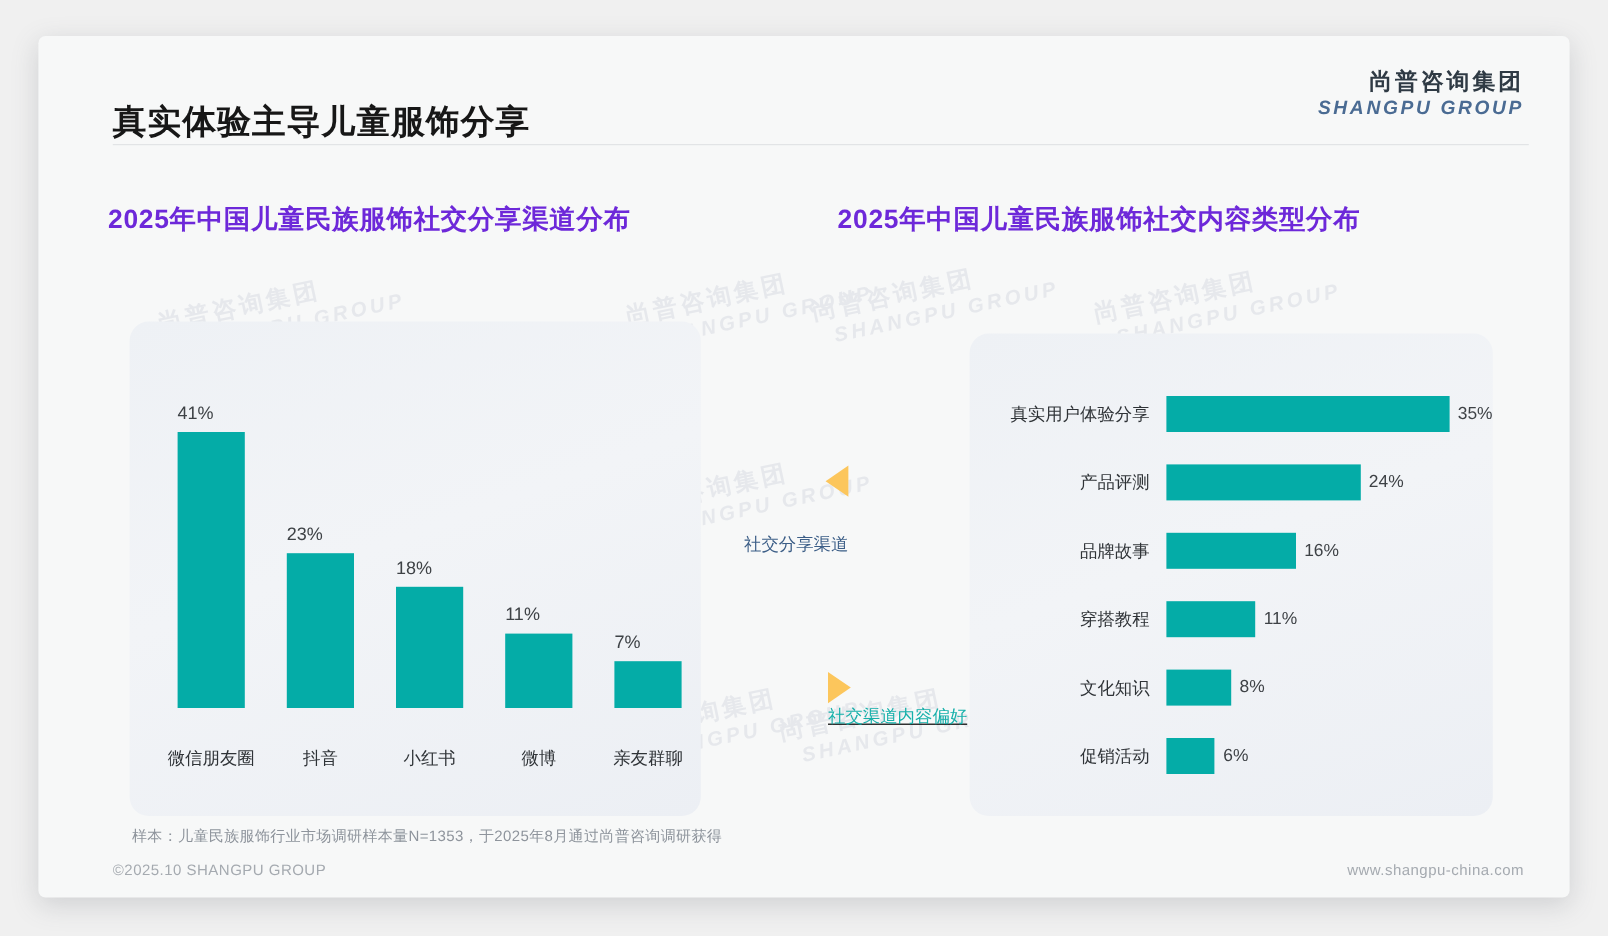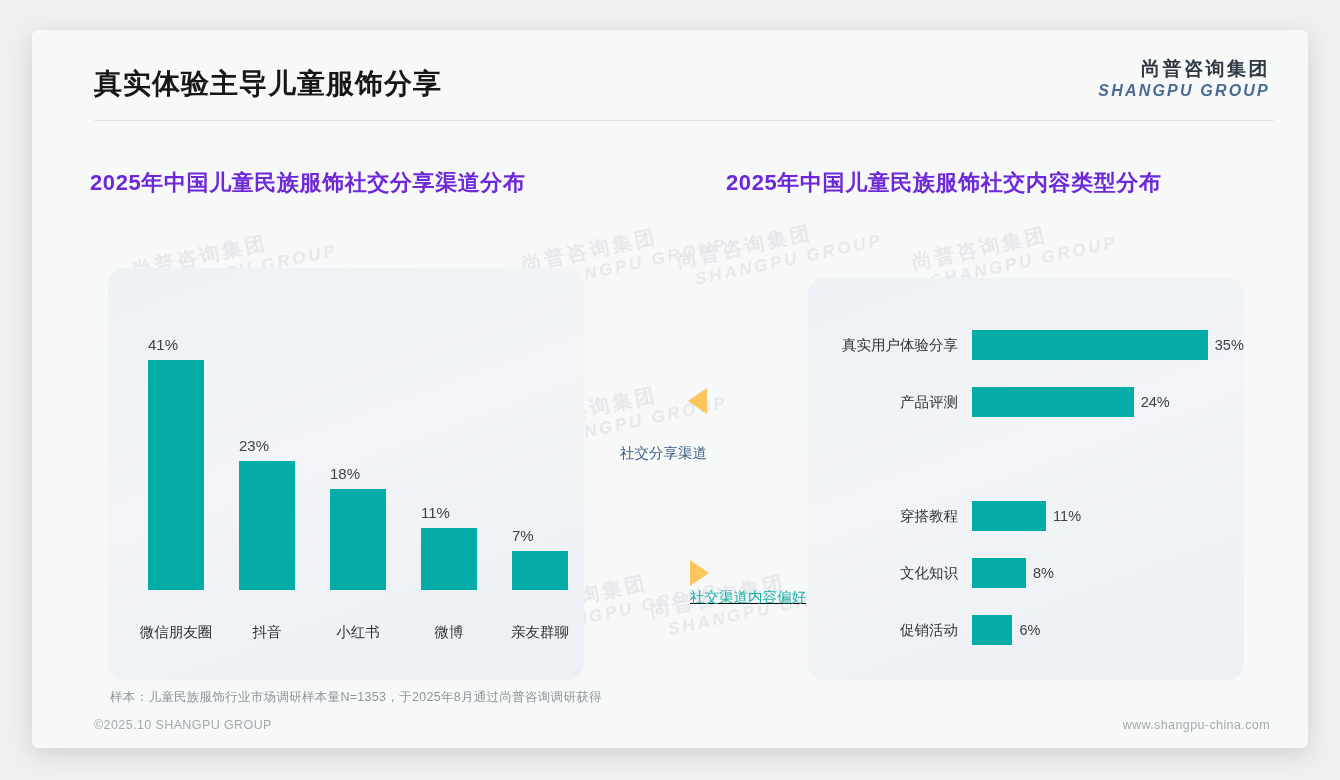--- a/index.html
+++ b/index.html
@@ -28,21 +28,21 @@
   
   #header {
     position: absolute;
     left: 0; top: 0;
     width: 100%;
     height: 90px;
   }
   #page-title {
     position: absolute;
     left: 62px;
-    top: 35px;
+    top: 53px;
     font-size: 28px;
     font-weight: bold;
     color: #171717;
     letter-spacing: 1px;
   }
   #brand-logo {
     position: absolute;
     right: 38px;
     top: 28px;
     text-align: right;
@@ -74,21 +74,21 @@
   
   .section-title {
     position: absolute;
     font-size: 22px;
     font-weight: bold;
     color: #6d28d9;
     letter-spacing: 0.6px;
     white-space: nowrap;
   }
   #chart1-title { left: 58px; top: 138px; }
-  #chart2-title { left: 694px; top: 138px; }
+  #chart2-title { left: 666px; top: 138px; }
 
   
   .wm {
     position: absolute;
     transform: rotate(-12deg);
     color: #e6e8ec;
     font-weight: bold;
     pointer-events: none;
     user-select: none;
     white-space: nowrap;
@@ -325,20 +325,25 @@
       <div class="hbar-row" style="top: 42px;">
         <div class="hbar-cat">真实用户体验分享</div>
         <div class="hbar-rect" style="width: 235.789px; background: rgb(4, 172, 167);"></div>
         <div class="hbar-val">35%</div>
       </div>
       <div class="hbar-row" style="top: 99px;">
         <div class="hbar-cat">产品评测</div>
         <div class="hbar-rect" style="width: 161.684px; background: rgb(4, 172, 167);"></div>
         <div class="hbar-val">24%</div>
       </div>
+      <div class="hbar-row" style="top: 156px;">
+        <div class="hbar-cat">品牌故事</div>
+        <div class="hbar-rect" style="width: 107.789px; background: rgb(4, 172, 167);"></div>
+        <div class="hbar-val">16%</div>
+      </div>
       <div class="hbar-row" style="top: 213px;">
         <div class="hbar-cat">穿搭教程</div>
         <div class="hbar-rect" style="width: 74.1053px; background: rgb(4, 172, 167);"></div>
         <div class="hbar-val">11%</div>
       </div>
       <div class="hbar-row" style="top: 270px;">
         <div class="hbar-cat">文化知识</div>
         <div class="hbar-rect" style="width: 53.8947px; background: rgb(4, 172, 167);"></div>
         <div class="hbar-val">8%</div>
       </div>

